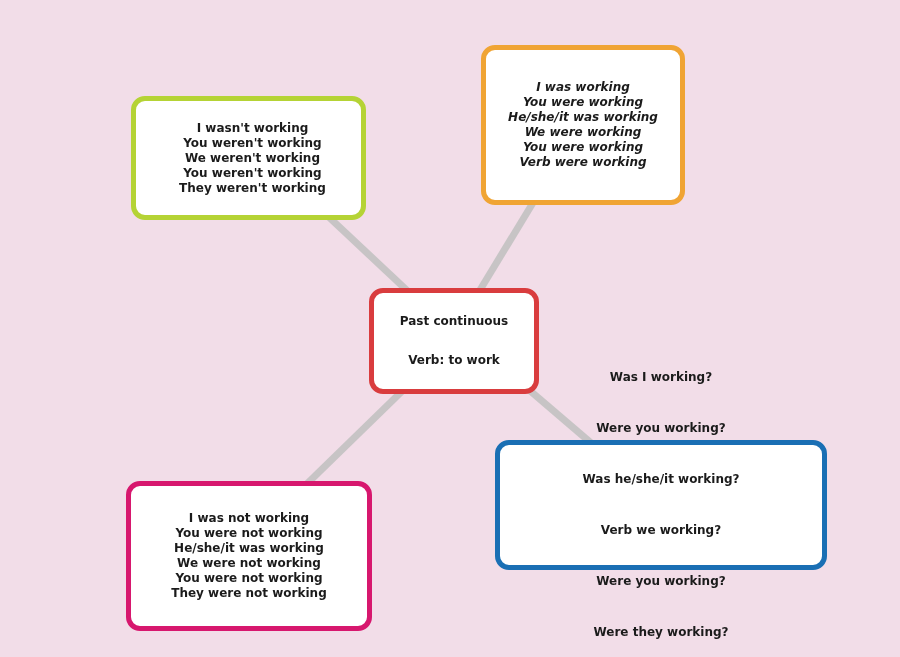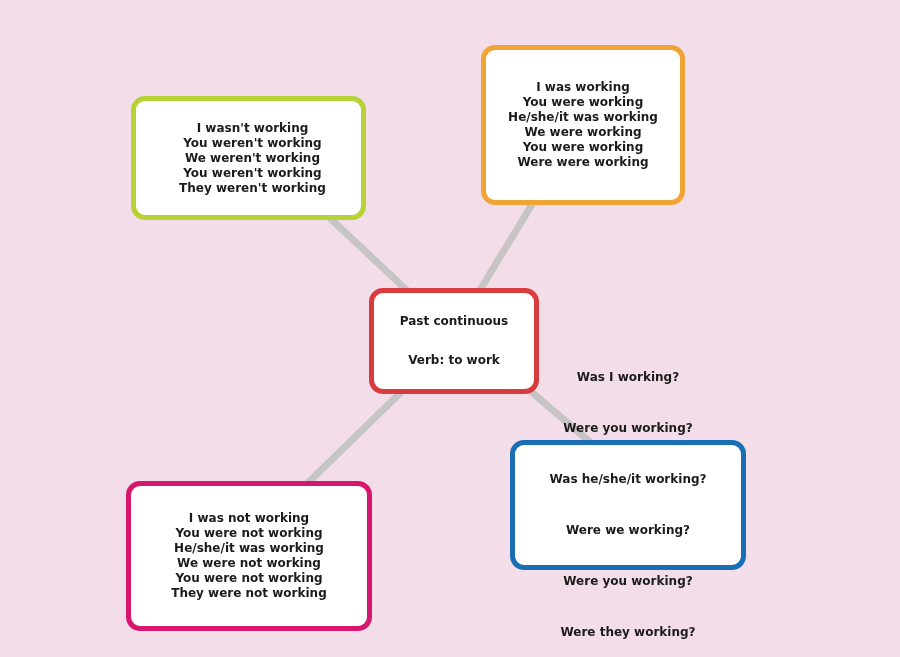--- a/index.html
+++ b/index.html
@@ -42,21 +42,21 @@
     font-size: 12px;
     font-weight: bold;
     color: #1b1b1b;
     line-height: 15px;
     white-space: nowrap;
   }
   .node-center   { left: 369px; top: 288px; width: 170px; height: 106px; gap: 24px; }
   .node-green    { left: 131px; top: 96px;  width: 235px; height: 124px; padding-left: 8px; }
   .node-orange   { left: 481px; top: 45px;  width: 204px; height: 160px; }
   .node-magenta  { left: 100px; top: 481px; width: 246px; height: 150px; margin-left: 26px; }
-  .node-blue     { left: 510px; top: 440px; width: 236px; height: 130px; gap: 36px; }
+  .node-blue     { left: 495px; top: 440px; width: 332px; height: 130px; gap: 36px; }
 </style>
 </head>
 <body>
 
 <div class="canvas" style="background-color: rgb(242, 221, 232);">
 
   <svg class="connectors" xmlns="http://www.w3.org/2000/svg">
     <line x1="300" y1="190" x2="430" y2="312" stroke-width="7" style="stroke: rgb(199, 196, 197);"></line>
     <line x1="548" y1="178" x2="463" y2="318" stroke-width="7" style="stroke: rgb(199, 196, 197);"></line>
     <line x1="278" y1="512" x2="432" y2="362" stroke-width="7" style="stroke: rgb(199, 196, 197);"></line>
@@ -69,40 +69,40 @@
   </div>
 
   <div class="node node-green" style="border-color: rgb(181, 211, 53);">
     <div class="txt">I wasn't working</div>
     <div class="txt">You weren't working</div>
     <div class="txt">We weren't working</div>
     <div class="txt">You weren't working</div>
     <div class="txt">They weren't working</div>
   </div>
 
-  <div class="node node-orange" style="border-color: rgb(240, 164, 52);">
+  <div class="node node-orange" style="border-color: rgb(240, 164, 52); font-style: italic;">
     <div class="txt">I was working</div>
     <div class="txt">You were working</div>
     <div class="txt">He/she/it was working</div>
     <div class="txt">We were working</div>
     <div class="txt">You were working</div>
-    <div class="txt">Were were working</div>
+    <div class="txt">Verb were working</div>
   </div>
 
   <div class="node node-magenta" style="border-color: rgb(215, 23, 110);">
     <div class="txt">I was not working</div>
     <div class="txt">You were not working</div>
     <div class="txt">He/she/it was working</div>
     <div class="txt">We were not working</div>
     <div class="txt">You were not working</div>
     <div class="txt">They were not working</div>
   </div>
 
   <div class="node node-blue" style="border-color: rgb(26, 111, 180);">
     <div class="txt">Was I working?</div>
     <div class="txt">Were you working?</div>
     <div class="txt">Was he/she/it working?</div>
-    <div class="txt">Were we working?</div>
+    <div class="txt">Verb we working?</div>
     <div class="txt">Were you working?</div>
     <div class="txt">Were they working?</div>
   </div>
 
 </div>
 
 </body></html>

